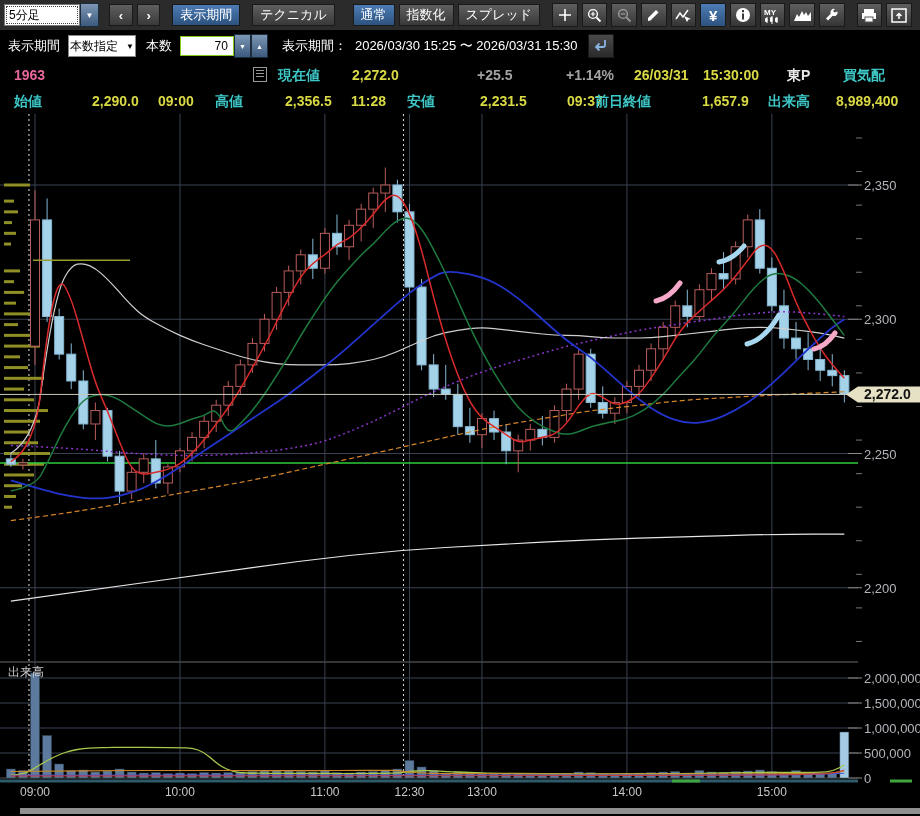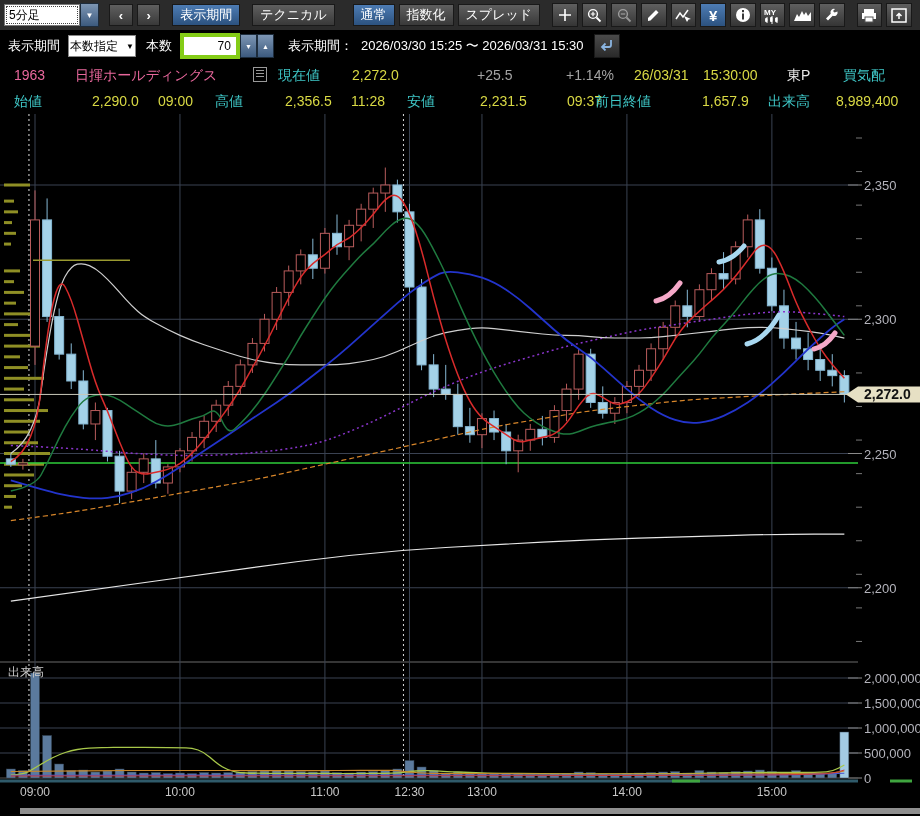--- a/index.html
+++ b/index.html
@@ -22,30 +22,30 @@
   .ibtn.blue{background:linear-gradient(#4d7cb4,#2c527f);}
   .ibtn.dim svg{opacity:.45;}
   .ibtn svg{display:block;}
   .sp8{width:8px;}  .sp14{width:14px;}
   
   .row2{position:absolute;top:30px;left:0;width:920px;height:32px;background:#000;display:flex;
     align-items:center;color:#fff;font-size:13px;padding-left:8px;box-sizing:border-box;}
   .sel2{height:20px;background:#fff;color:#000;font-size:12px;display:flex;align-items:center;
     border:1px solid #888;padding:0 1px;margin:0 10px 0 8px;}
   .sel2 .arr{font-size:8px;margin-left:8px;}
-  .num-in{width:42px;height:18px;background:#fff;color:#000;border:4px solid #84cc16;font-size:12px;
+  .num-in{width:42px;height:18px;background:#fff;color:#000;border:1px solid #84cc16;font-size:12px;
     text-align:right;padding:0 5px;margin-left:8px;font-family:"Liberation Sans",sans-serif;}
   .spin{width:15px;height:22px;background:linear-gradient(#7d96b4,#3c5a7e);border:1px solid #1d2c3c;
     color:#fff;font-size:7px;display:flex;align-items:center;justify-content:center;cursor:pointer;}
   .rng{margin-left:14px;}
   .rngv{margin-left:8px;}
   .rbtn{width:26px;height:24px;background:linear-gradient(#4a4a4a,#2a2a2a);border:1px solid #191919;
     margin-left:10px;display:flex;align-items:center;justify-content:center;cursor:pointer;}
   
-  .qrow{position:absolute;left:0;width:920px;height:26px;background:#000;font-size:14px;line-height:26px;}
+  .qrow{position:absolute;left:0;width:920px;height:26px;background:#000;font-size:14px;line-height:26px;font-weight:bold;}
   .qrow span{position:absolute;white-space:nowrap;}
   .pink{color:#e8679c;}  .cyan{color:#3fc8c8;}  .yellow{color:#d9d944;}
   .red{color:#a3a3a3;}  .white{color:#e8e8e8;}
   .board-icon{position:absolute;left:253px;top:5px;width:14px;height:15px;border:1px solid #999;
     box-sizing:border-box;}
   .board-icon i{display:block;height:1px;background:#999;margin:2px 2px 0 2px;}
   
   #chartwrap{position:absolute;top:114px;left:0;width:728px;height:702px;background:#000;}
   text{font-family:"Liberation Sans",sans-serif;}
 </style>
@@ -178,21 +178,20 @@
     <button class="rbtn">
       <span><svg width="15" height="13">
             <path d="M12 2v5a2 2 0 01-2 2H4" fill="none" stroke="#8ab4e0" stroke-width="1.8"></path>
             <path d="M6.5 5.5L3 9l3.5 3.5" fill="none" stroke="#8ab4e0" stroke-width="1.8"></path>
           </svg></span>
     </button>
   </div>
 
   <div class="qrow" style="top:62px;">
     <span class="pink" style="left:14px;">1963</span>
-    <span class="pink" style="left:75px;">日揮ホールディングス</span>
     <span class="board-icon">
         <i></i>
         <i></i>
         <i></i>
       </span>
     <span class="cyan" style="left:278px;">現在値</span>
     <span class="yellow" style="left:352px;">2,272.0</span>
     <span class="red" style="left:477px;">+25.5</span>
     <span class="red" style="left:566px;">+1.14%</span>
     <span class="yellow" style="left:634px;">26/03/31</span>

